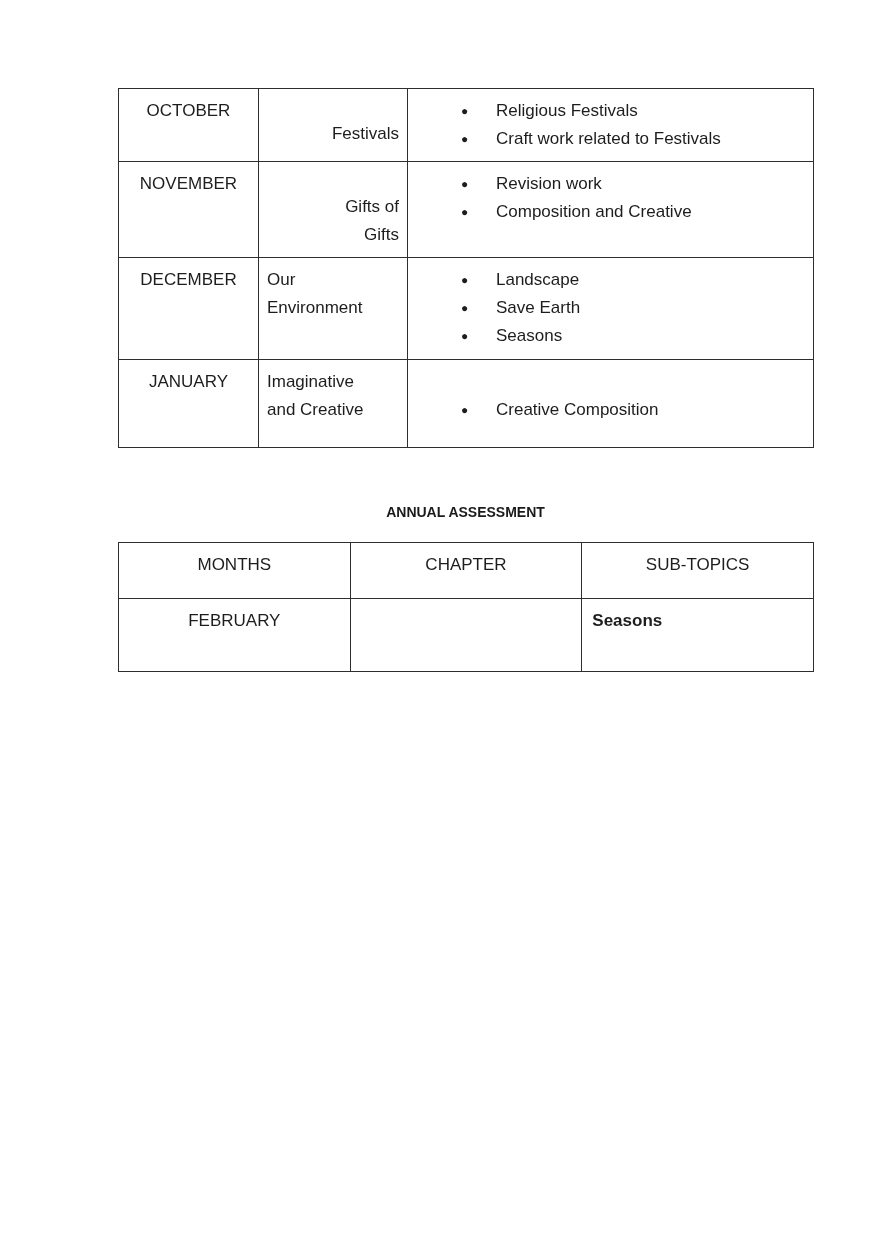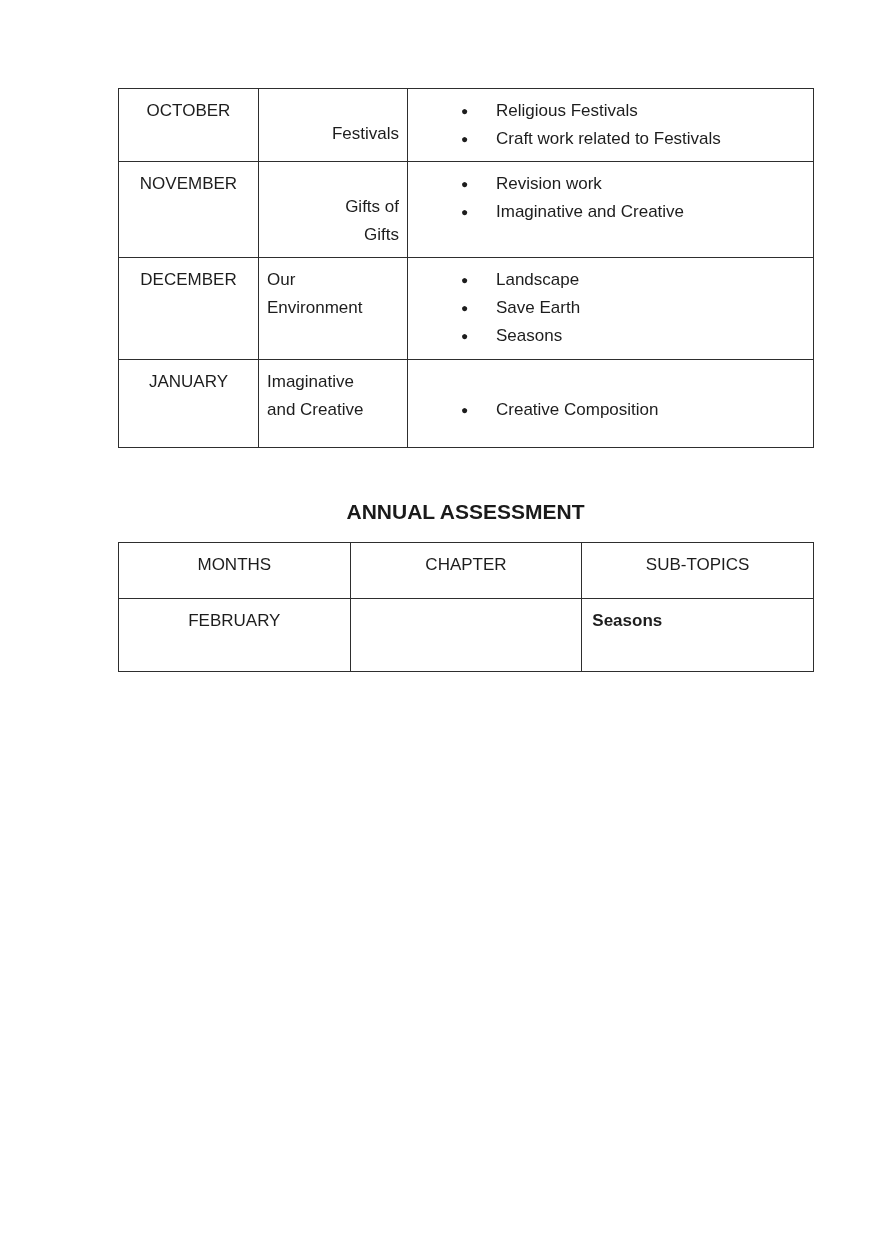--- a/index.html
+++ b/index.html
@@ -54,21 +54,21 @@
     left: 53px;
     top: 0;
     font-size: 12px;
     line-height: 28px;
   }
   
   .annual-heading {
     margin-top: 50px;
     margin-bottom: 16px;
     text-align: center;
-    font-size: 21px;
+    font-size: 14px;
     line-height: 28px;
     font-weight: 700;
     color: #1a1a1a;
   }
   
   .assessment col { width: 231.66px; }
   .assessment tr.head td { height: 56px; text-align: center; }
   .assessment tr.body td { height: 73px; }
   .assessment td.feb-cell { text-align: center; margin-top: 29px; }
   .assessment td.subtopic-cell {
@@ -115,21 +115,21 @@
           <div>Gifts</div>
         </td>
         <td class="topics-cell">
           <ul class="topic-list">
             <li>
               <span class="bullet">●</span>
               <span>Revision work</span>
             </li>
             <li>
               <span class="bullet">●</span>
-              <span>Imaginative and Creative</span>
+              <span>Composition and Creative</span>
             </li>
           </ul>
         </td>
       </tr>
 
       <tr class="r2">
         <td class="month-cell">DECEMBER</td>
         <td class="chapter-cell">
           <div>Our</div>
           <div>Environment</div>

